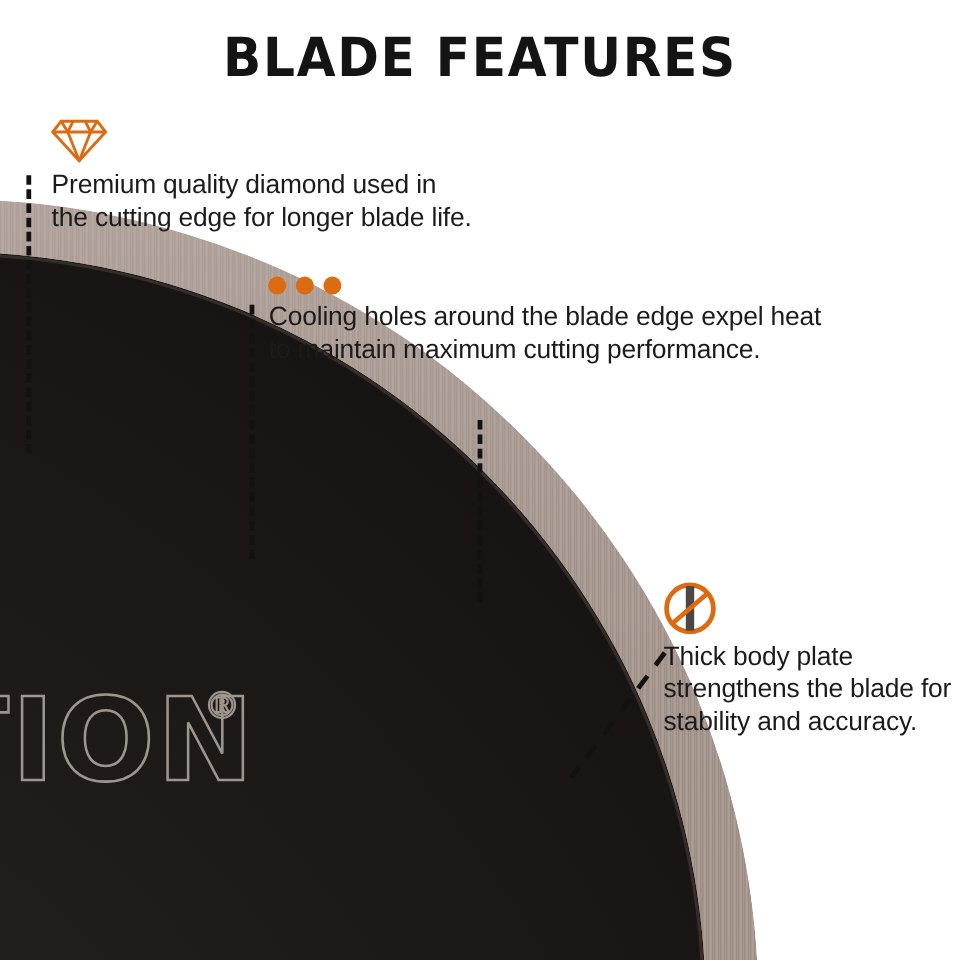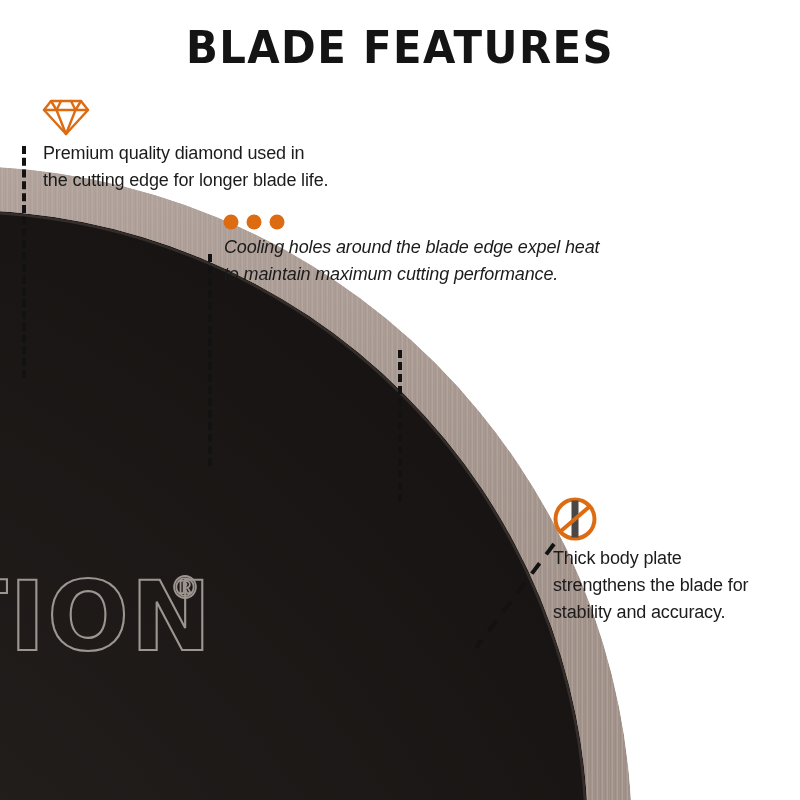--- a/index.html
+++ b/index.html
@@ -41,35 +41,35 @@
     transform-origin: center top;
     line-height: 1.05;
   }
 
   
   .callout {
     position: absolute;
   }
   .callout-text {
     font-family: "Liberation Sans", "DejaVu Sans", sans-serif;
-    font-size: 18px;
+    font-size: 22px;
     line-height: 27px;
     color: #1b1b1b;
     white-space: pre-line;
     letter-spacing: -0.15px;
   }
   .callout-icon {
     display: block;
     margin-bottom: 2px;
   }
 
   #callout-1 { left: 40px; top: 96px; }
-  #callout-2 { left: 223px; top: 210px; font-style: italic; }
+  #callout-2 { left: 223px; top: 226px; }
   #callout-3 { left: 413px; top: 316px; }
-  #callout-4 { left: 551px; top: 495px; }
+  #callout-4 { left: 551px; top: 483px; }
 
   #callout-1 .callout-text { margin-left: 3px; }
   #callout-2 .callout-text { margin-left: 1px; }
   #callout-3 .callout-text { margin-left: 1px; }
   #callout-4 .callout-text { margin-left: 2px; }
 
   
   .leader {
     position: absolute;
   }

